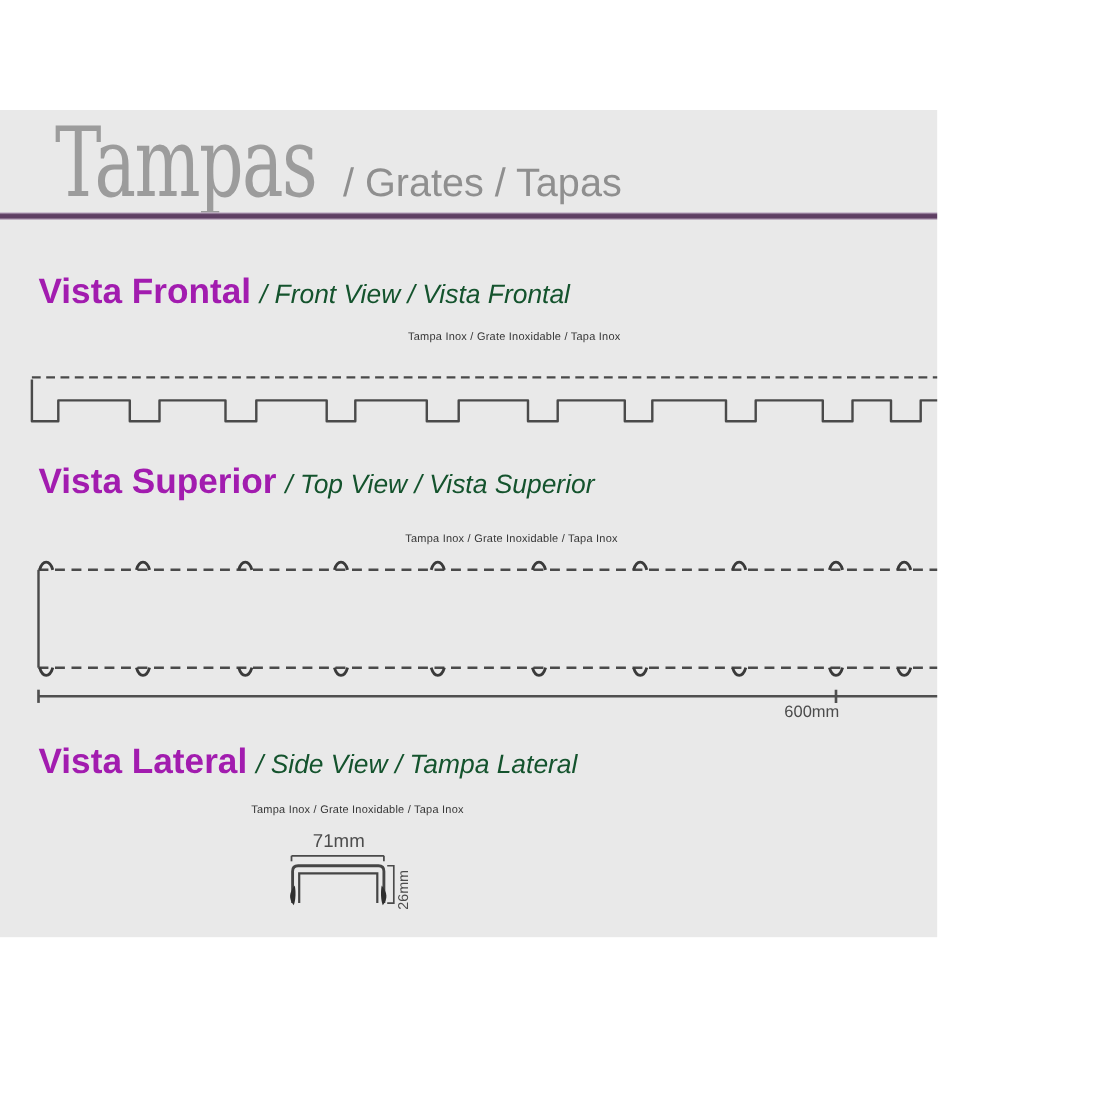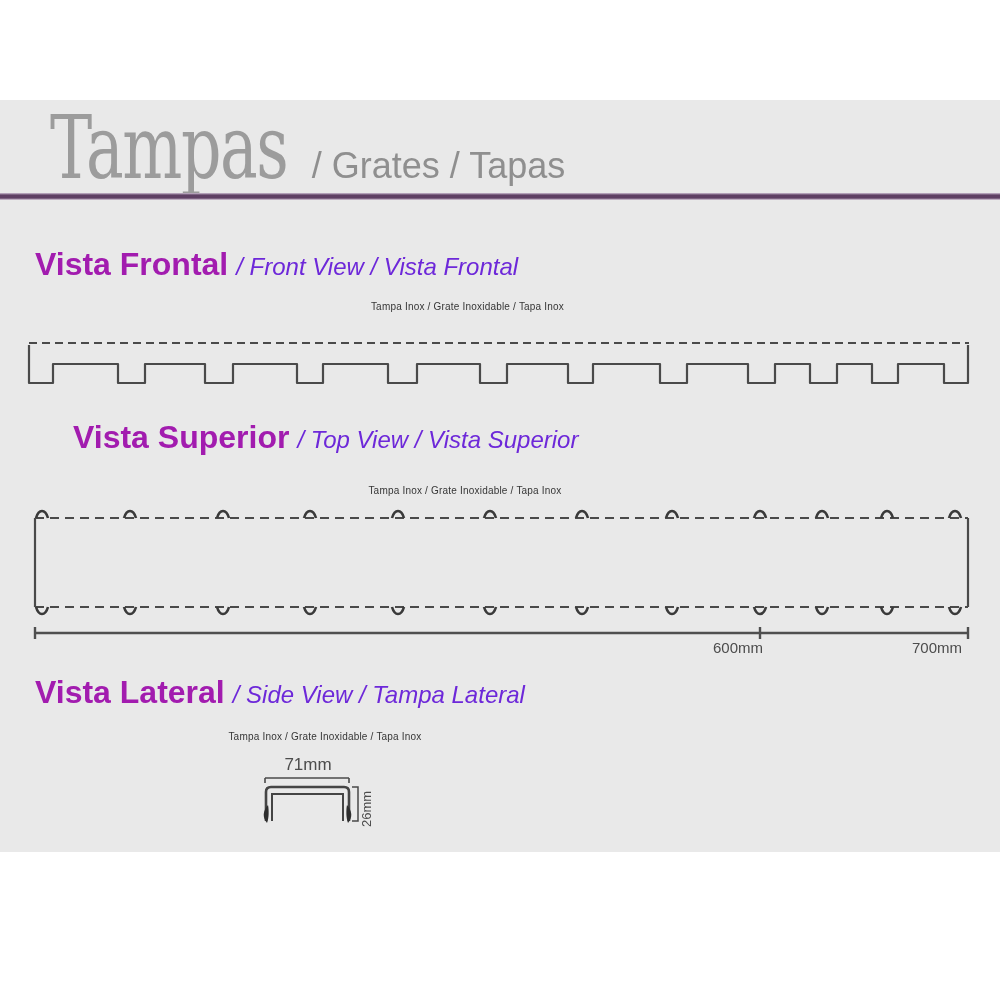--- a/index.html
+++ b/index.html
@@ -1,28 +1,28 @@
 <!DOCTYPE html>
 <html><head>
 <meta charset="utf-8">
 <style>
   html,body{margin:0;padding:0;background:#ffffff;}
-  .page{position:relative;width:1000px;height:1000px;background:#ffffff;overflow:hidden;
+  .page{position:relative;width:852px;height:1000px;background:#ffffff;overflow:hidden;
         font-family:"Liberation Sans", sans-serif;}
   .sheet{position:absolute;left:0;top:100px;width:1000px;height:752px;background:#e9e9e9;}
   .title-block{position:absolute;left:50px;top:104px;display:flex;align-items:baseline;white-space:nowrap;}
   .title-main{font-family:"DejaVu Serif", serif;font-size:88px;font-weight:400;color:#9c9c9c;
               letter-spacing:-2px;transform:scaleX(0.72);transform-origin:left bottom;line-height:1;}
   .title-suffix{font-family:"Liberation Sans", sans-serif;font-size:36px;
                 color:#8f8f8f;margin-left:-68px;line-height:1;}
   .accent-rule{position:absolute;left:0;top:193px;width:1000px;height:7px;
                background:linear-gradient(#cdbed2 0%, #5e3f63 30%, #5e3f63 72%, #ded3e0 100%);}
   .section-heading{position:absolute;left:35px;white-space:nowrap;display:flex;align-items:baseline;}
   .heading-bold{font-size:32px;font-weight:bold;color:#a21caf;}
-  .heading-italic{font-size:24px;font-style:italic;color:#6d28d9;margin-left:8px;}
+  .heading-italic{font-size:24px;font-style:italic;color:#14532d;margin-left:8px;}
   .part-label{position:absolute;text-align:center;font-size:10px;color:#363636;letter-spacing:0.2px;}
   .dim-label{position:absolute;text-align:left;font-size:15px;color:#4c4c4c;}
   .dim-label-v{position:absolute;font-size:13px;color:#4c4c4c;transform:rotate(-90deg);
                transform-origin:left top;white-space:nowrap;}
   .dim-label-w{position:absolute;text-align:center;font-size:17px;color:#4c4c4c;}
   svg{position:absolute;overflow:visible;}
 </style>
 </head>
 <body>
 
@@ -38,21 +38,21 @@
   <div class="section-heading" style="top:246px;">
     <span class="heading-bold">Vista Frontal</span>
     <span class="heading-italic">/ Front View / Vista Frontal</span>
   </div>
   <div class="part-label" style="left:0;top:301px;width:935px;">Tampa Inox / Grate Inoxidable / Tapa Inox</div>
   <svg id="front-svg" style="left:28px;top:339px;" width="941" height="48" viewBox="0 0 941 48">
       <line x1="1" y1="4" x2="941" y2="4" stroke="#4a4a4a" stroke-width="2" stroke-dasharray="8 5"></line>
       <path d="M 1 6 L 1 44 L 25 44 L 25 25 L 90 25 L 90 44 L 117 44 L 117 25 L 177 25 L 177 44 L 205 44 L 205 25 L 269 25 L 269 44 L 295 44 L 295 25 L 360 25 L 360 44 L 389 44 L 389 25 L 452 25 L 452 44 L 479 44 L 479 25 L 540 25 L 540 44 L 565 44 L 565 25 L 632 25 L 632 44 L 659 44 L 659 25 L 720 25 L 720 44 L 747 44 L 747 25 L 782 25 L 782 44 L 809 44 L 809 25 L 844 25 L 844 44 L 870 44 L 870 25 L 916 25 L 916 44 L 940 44 L 940 6" stroke="#4a4a4a" stroke-width="2.2" fill="none" stroke-linejoin="round"></path>
     </svg>
 
-  <div class="section-heading" style="top:419px;margin-left:38px;">
+  <div class="section-heading" style="top:419px;">
     <span class="heading-bold">Vista Superior</span>
     <span class="heading-italic">/ Top View / Vista Superior</span>
   </div>
   <div class="part-label" style="left:0;top:485px;width:930px;">Tampa Inox / Grate Inoxidable / Tapa Inox</div>
   <svg id="top-svg" style="left:30px;top:511px;" width="945" height="104" viewBox="0 0 945 104">
       <line x1="5" y1="7" x2="938" y2="7" stroke="#4a4a4a" stroke-width="2.2" stroke-dasharray="9 6"></line>
       <line x1="5" y1="96" x2="938" y2="96" stroke="#4a4a4a" stroke-width="2.2" stroke-dasharray="9 6"></line>
       <line x1="5" y1="7" x2="5" y2="96" stroke="#4a4a4a" stroke-width="2.2"></line>
       <line x1="938" y1="7" x2="938" y2="96" stroke="#4a4a4a" stroke-width="2.2"></line>
       <path d="M 6 7 Q 8 0 12 0 Q 16 0 18 7" stroke="#3a3a3a" stroke-width="2.6" fill="none"></path>

